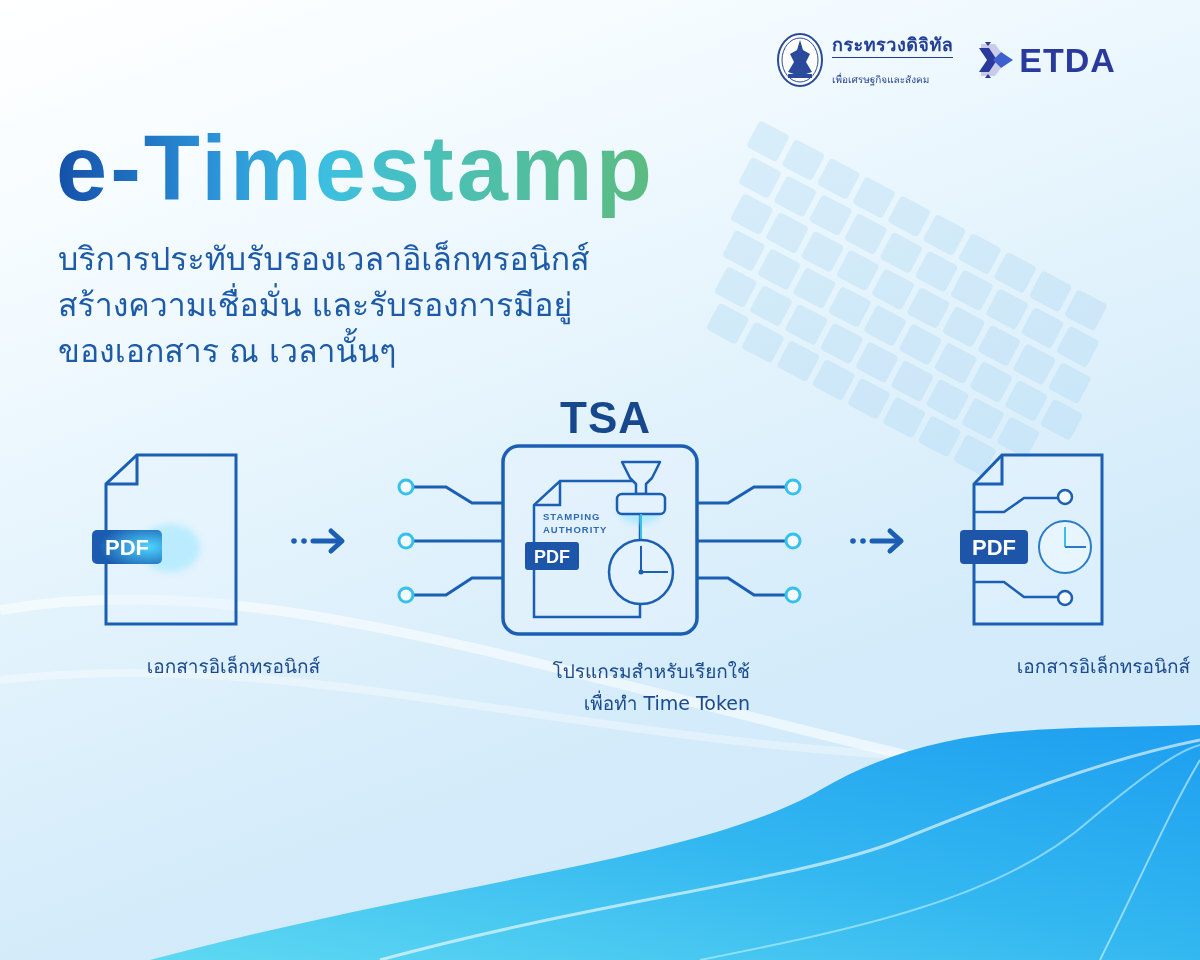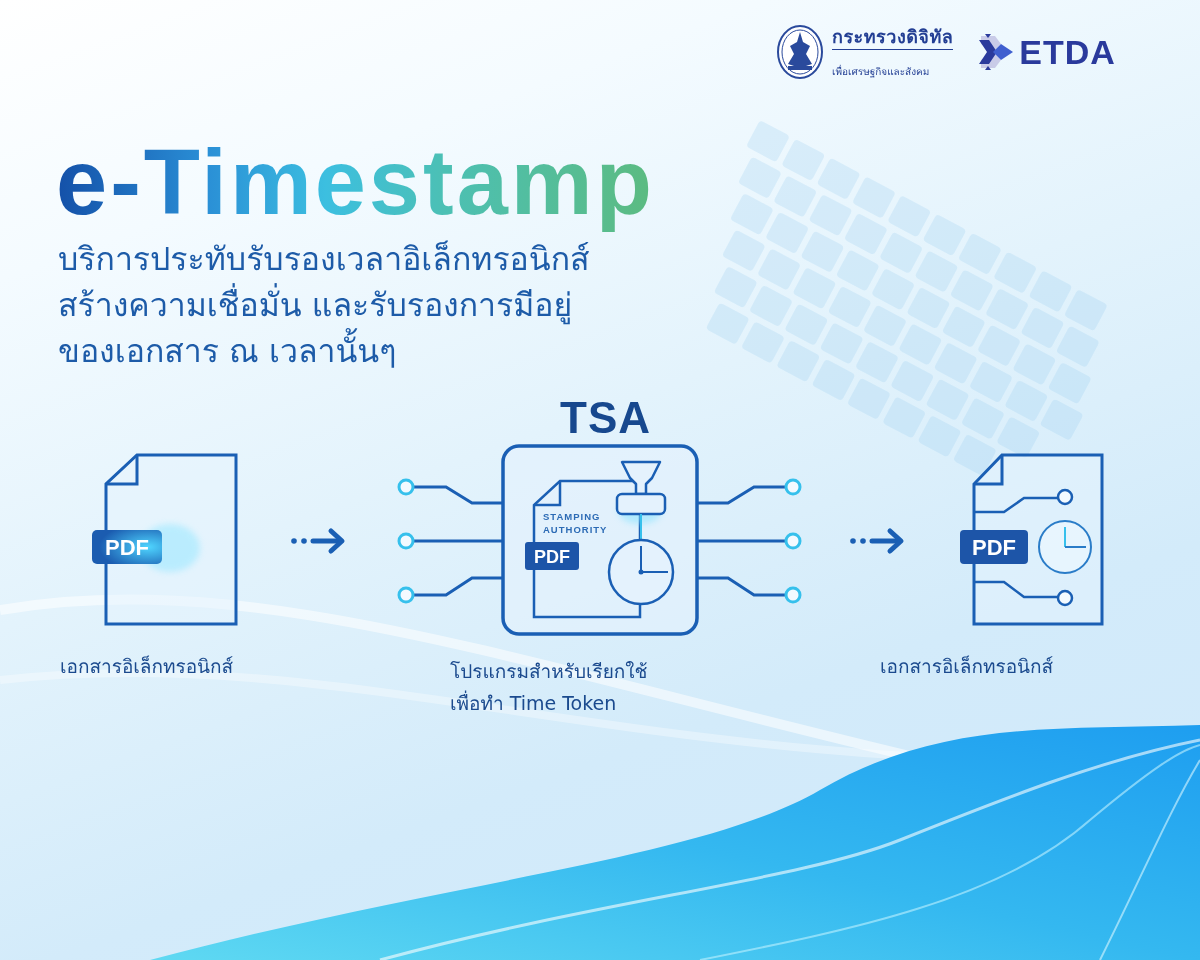--- a/index.html
+++ b/index.html
@@ -5,52 +5,52 @@
   * { margin: 0; padding: 0; box-sizing: border-box; }
   html, body { width: 1200px; height: 960px; overflow: hidden; }
   body {
     position: relative;
     font-family: "DejaVu Sans", "Liberation Sans", sans-serif;
     background: linear-gradient(160deg, #ffffff 0%, #f4fbff 20%, #e3f3fc 45%, #d3ebfa 70%, #cfe8fa 100%);
   }
   .bg-layer { position: absolute; inset: 0; pointer-events: none; }
 
   
-  .logos { position: absolute; top: 24px; left: 776px; display: flex; align-items: center; text-align: center; }
+  .logos { position: absolute; top: 32px; left: 776px; display: flex; align-items: center; text-align: center; }
   .moe-seal { width: 48px; height: 56px; }
   .moe-text { margin-left: 8px; display: flex; flex-direction: column; align-items: flex-start; }
   .moe-title { font-size: 18px; font-weight: bold; color: #233f94; letter-spacing: 0.5px; line-height: 22px; border-bottom: 1.5px solid #233f94; padding-bottom: 1px; }
   .moe-sub { font-size: 10px; color: #233f94; margin-top: 16px; line-height: 12px; }
   .etda { display: flex; align-items: center; margin-left: 22px; }
   .etda-mark { width: 40px; height: 40px; }
   .etda-text { font-family: "Liberation Sans", sans-serif; font-weight: bold; font-size: 34px; color: #2a3a9c; letter-spacing: 1px; margin-left: 4px; }
 
   
   .title {
     position: absolute; left: 56px; top: 118px;
     font-family: "Liberation Sans", sans-serif; font-weight: bold;
     font-size: 92px; letter-spacing: 3px; line-height: 100px;
     background: linear-gradient(90deg, #1450a8 0%, #2a8fd6 25%, #3cbfe0 45%, #4cc0b4 65%, #5cbb80 100%);
-    -webkit-background-clip: text; background-clip: text; color: transparent; margin-top: 14px;
+    -webkit-background-clip: text; background-clip: text; color: transparent;
   }
   .subtitle {
     position: absolute; left: 58px; top: 236px; width: 660px;
     font-size: 32px; line-height: 46px; color: #1d5ba8;
   }
   .subtitle div { white-space: nowrap; }
 
   
   .tsa-label {
     position: absolute; left: 560px; top: 393px; width: 80px; text-align: right;
     font-family: "Liberation Sans", sans-serif; font-weight: bold;
     font-size: 44px; color: #17488e; letter-spacing: 1px;
   }
   .diagram { position: absolute; inset: 0; }
   .caption {
-    position: absolute; text-align: left; color: #1b4a8e;
+    position: absolute; text-align: right; color: #1b4a8e;
     font-size: 19px; line-height: 32px;
   }
   .cap-left { left: 60px; top: 650px; width: 260px; }
   .cap-mid { left: 450px; top: 655px; width: 300px; }
   .cap-right { left: 880px; top: 650px; width: 310px; }
 </style>
 </head>
 <body>
 
 <svg class="bg-layer" width="1200" height="960" viewBox="0 0 1200 960">

